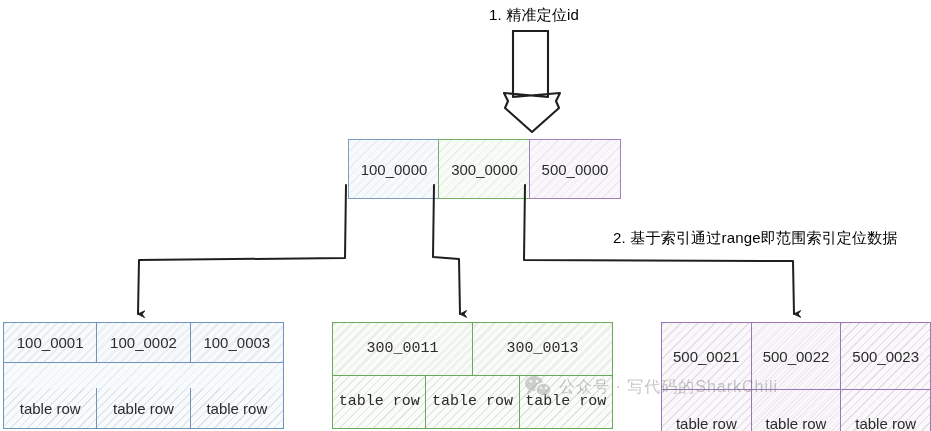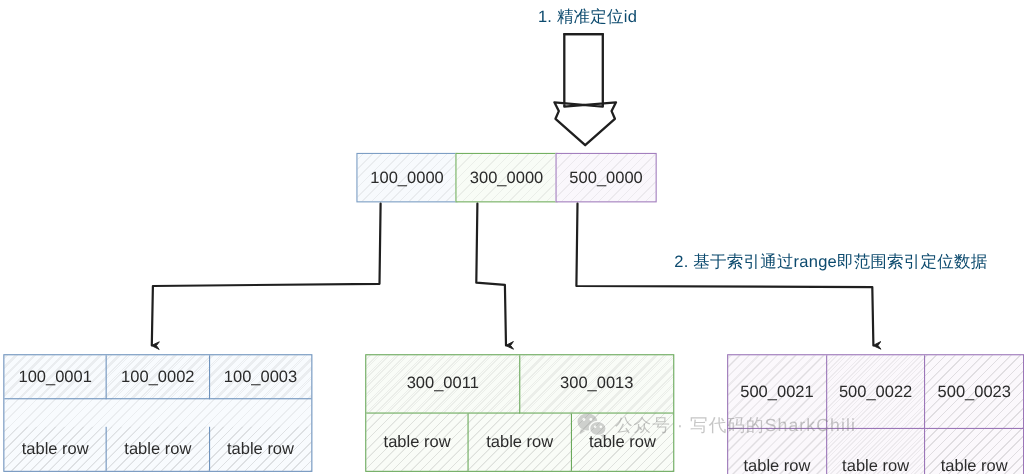--- a/index.html
+++ b/index.html
@@ -15,34 +15,34 @@
     width: 931px;
     height: 431px;
     background: #ffffff;
     overflow: hidden;
   }
 
   
   .step-label {
     position: absolute;
     font-size: 15px;
-    color: #0c4a6e;
+    color: #000000;
     white-space: nowrap;
     letter-spacing: 0.2px;
   }
   #label-step1 { left: 489px; top: 6px; }
   #label-step2 { left: 565px; top: 229px; margin-left: 48px; }
 
   
   #index-row {
     position: absolute;
-    left: 284px;
+    left: 308px;
     top: 139px;
     width: 273px;
-    height: 45px;
+    height: 60px;
     display: flex;
     padding-left: 40px;
   }
   .index-cell {
     flex: 1 1 0;
     display: flex;
     align-items: center;
     justify-content: center;
     font-size: 15px;
     color: #2b2b2b;
@@ -78,21 +78,21 @@
     flex: 1 1 0;
     display: flex;
     align-items: center;
     justify-content: center;
     font-size: 15px;
     color: #2b2b2b;
     box-sizing: border-box;
     position: relative;
   }
   .t-blue   { border: 1.7px solid #6f93bd; background-color: #f8fbfe; gap: 25px; }
-  .t-green  { border: 1.7px solid #6aa95b; background-color: #f9fcf7; }
+  .t-green  { border: 1.7px solid #6aa95b; background-color: #f9fcf7; font-family: Liberation Mono, monospace; }
   .t-purple { border: 1.7px solid #9b76b8; background-color: #fbf8fc; }
 
   .t-blue   .td { border-right: 1.7px solid #6f93bd; }
   .t-green  .td { border-right: 1.7px solid #6aa95b; }
   .t-purple .td { border-right: 1.7px solid #9b76b8; }
   .data-table .td:last-child { border-right: none; }
 
   .t-blue   .tr:first-child .td { border-bottom: 1.7px solid #6f93bd; }
   .t-green  .tr:first-child .td { border-bottom: 1.7px solid #6aa95b; }
   .t-purple .tr:first-child .td { border-bottom: 1.7px solid #9b76b8; }

